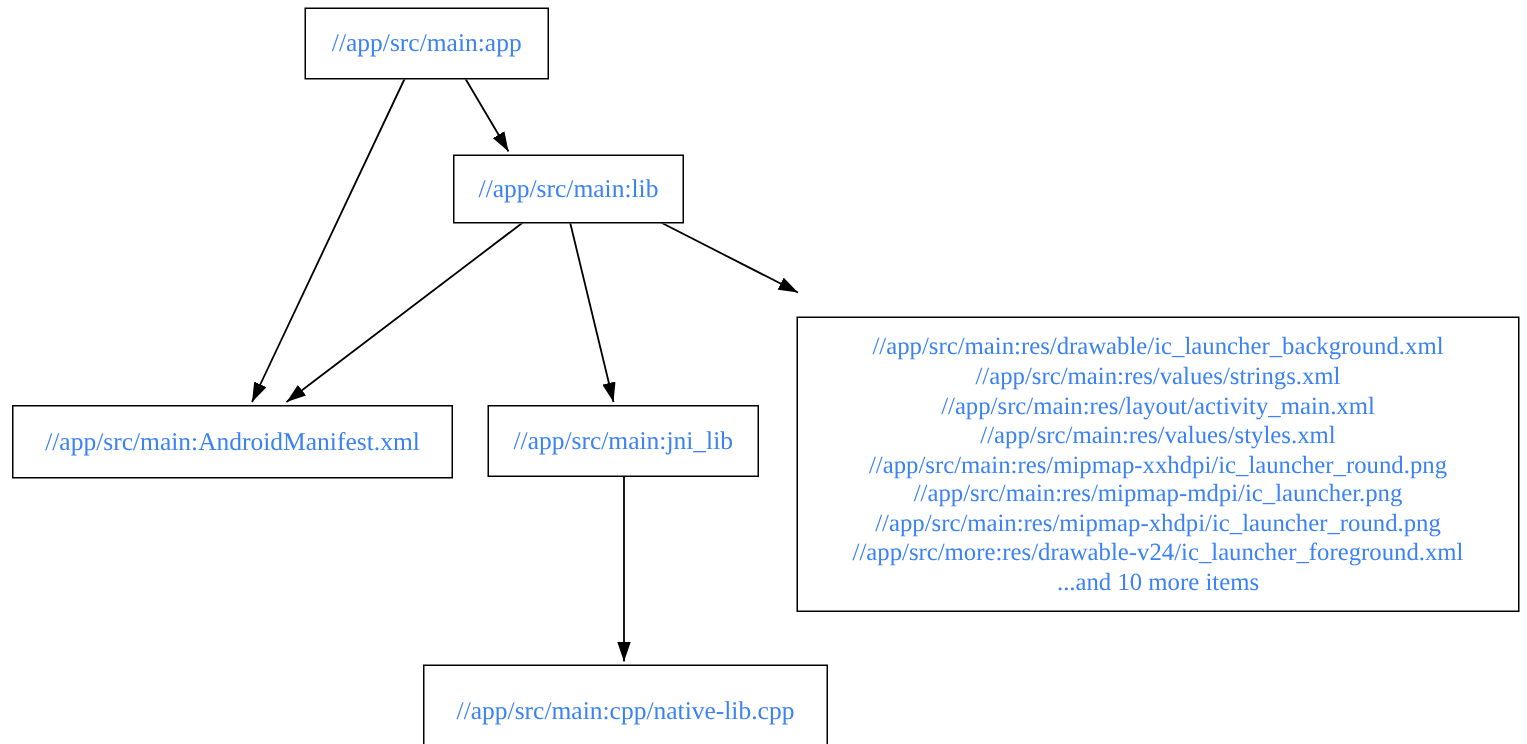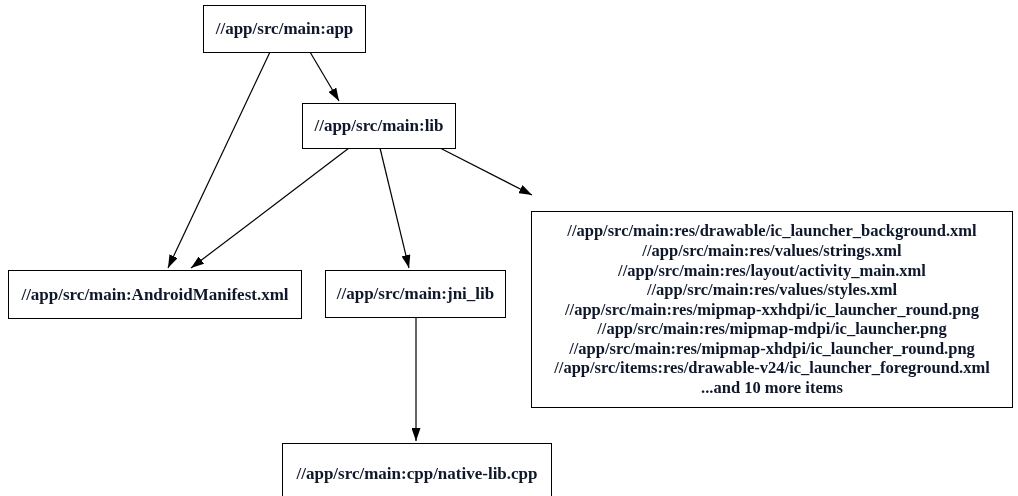--- a/index.html
+++ b/index.html
@@ -3,23 +3,22 @@
 <meta charset="utf-8">
 <style>
   html, body { margin: 0; padding: 0; }
   body { background: #ffffff; }
   #canvas {
     position: relative;
     width: 1018px;
     height: 496px;
     background: #ffffff;
     font-family: "Liberation Serif", "DejaVu Serif", serif;
-    color: #0f172a;
+    color: #3b82f6;
     overflow: hidden;
-    font-weight: bold;
   }
   #edge-layer {
     position: absolute;
     left: 0; top: 0;
     width: 1018px; height: 496px;
     z-index: 1;
   }
   .node {
     position: absolute;
     box-sizing: border-box;
@@ -87,21 +86,21 @@
   </div>
 
   <div class="node multiline" id="node-resources">
     <div class="nline">//app/src/main:res/drawable/ic_launcher_background.xml</div>
     <div class="nline">//app/src/main:res/values/strings.xml</div>
     <div class="nline">//app/src/main:res/layout/activity_main.xml</div>
     <div class="nline">//app/src/main:res/values/styles.xml</div>
     <div class="nline">//app/src/main:res/mipmap-xxhdpi/ic_launcher_round.png</div>
     <div class="nline">//app/src/main:res/mipmap-mdpi/ic_launcher.png</div>
     <div class="nline">//app/src/main:res/mipmap-xhdpi/ic_launcher_round.png</div>
-    <div class="nline">//app/src/items:res/drawable-v24/ic_launcher_foreground.xml</div>
+    <div class="nline">//app/src/more:res/drawable-v24/ic_launcher_foreground.xml</div>
     <div class="nline">...and 10 more items</div>
   </div>
 
   <div class="node" id="node-native-cpp">
     <span>//app/src/main:cpp/native-lib.cpp</span>
   </div>
 
 </div>
 
 </body></html>

